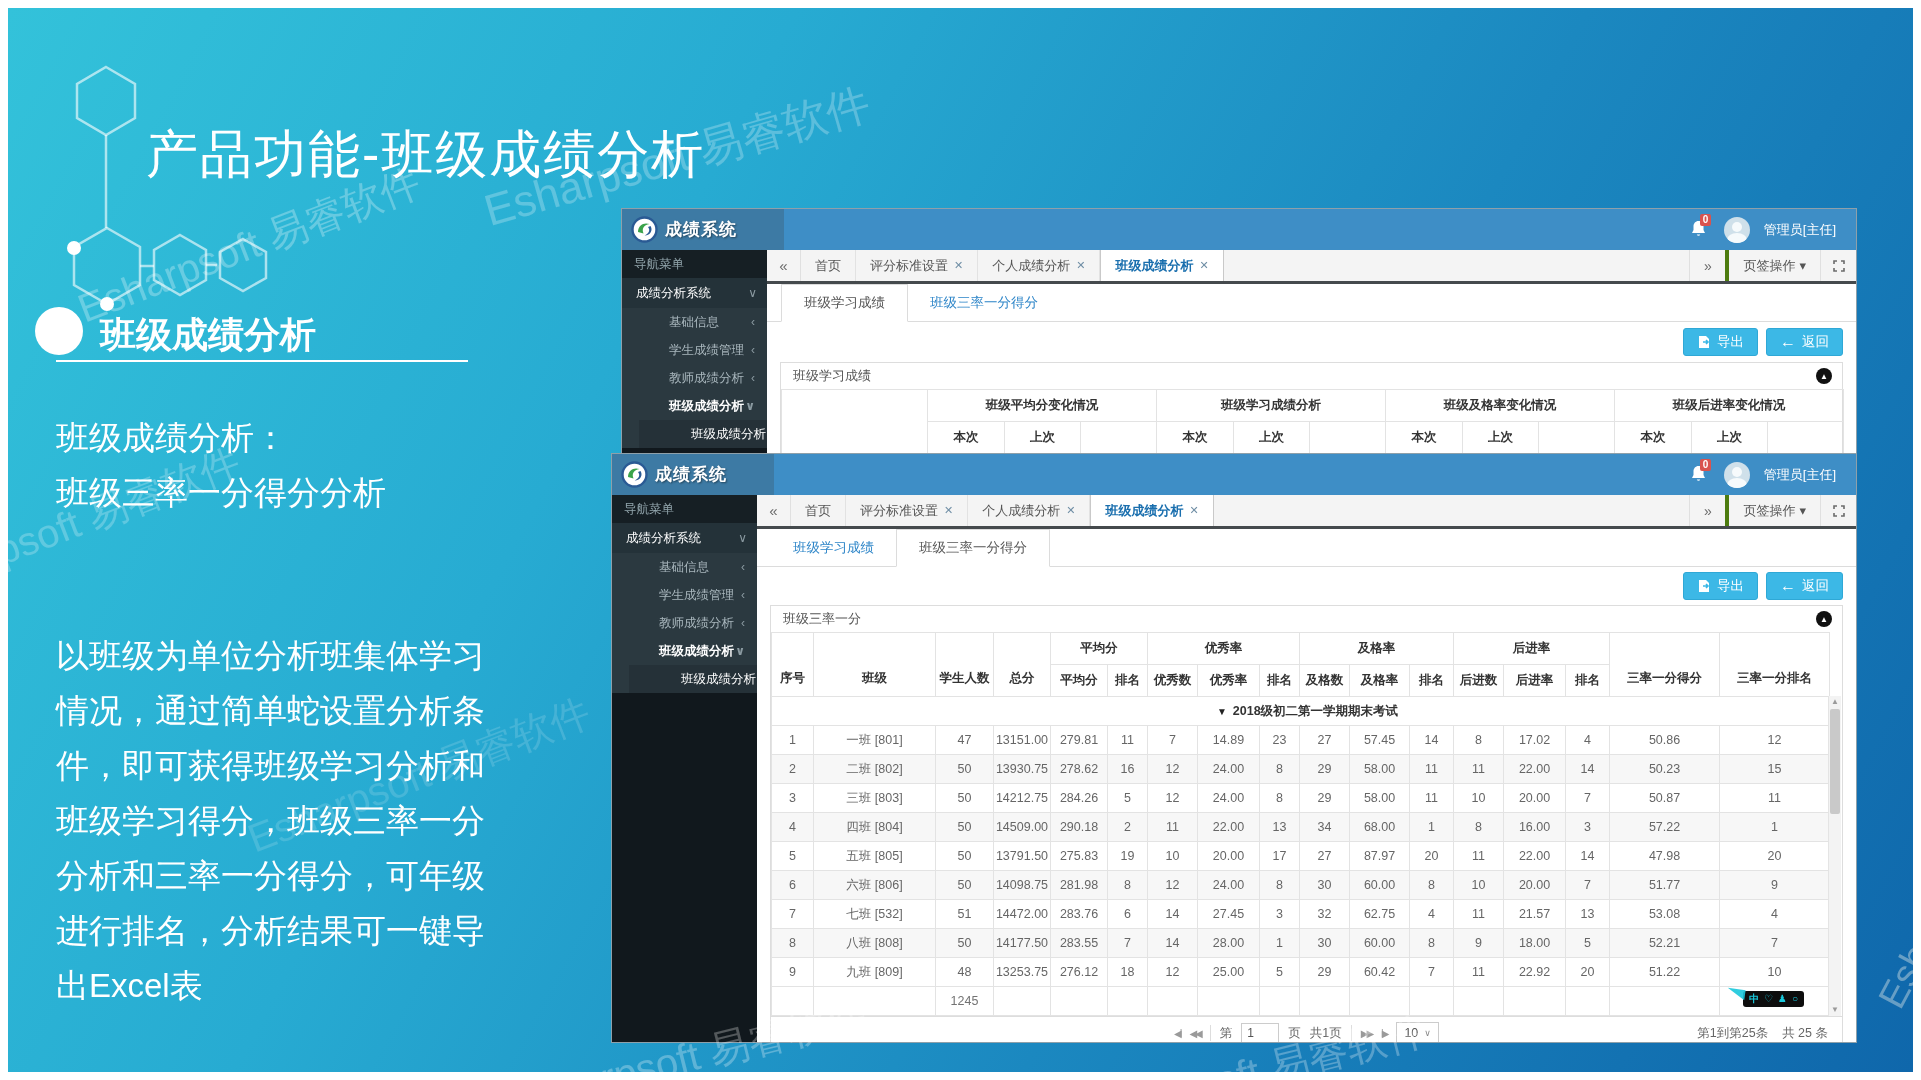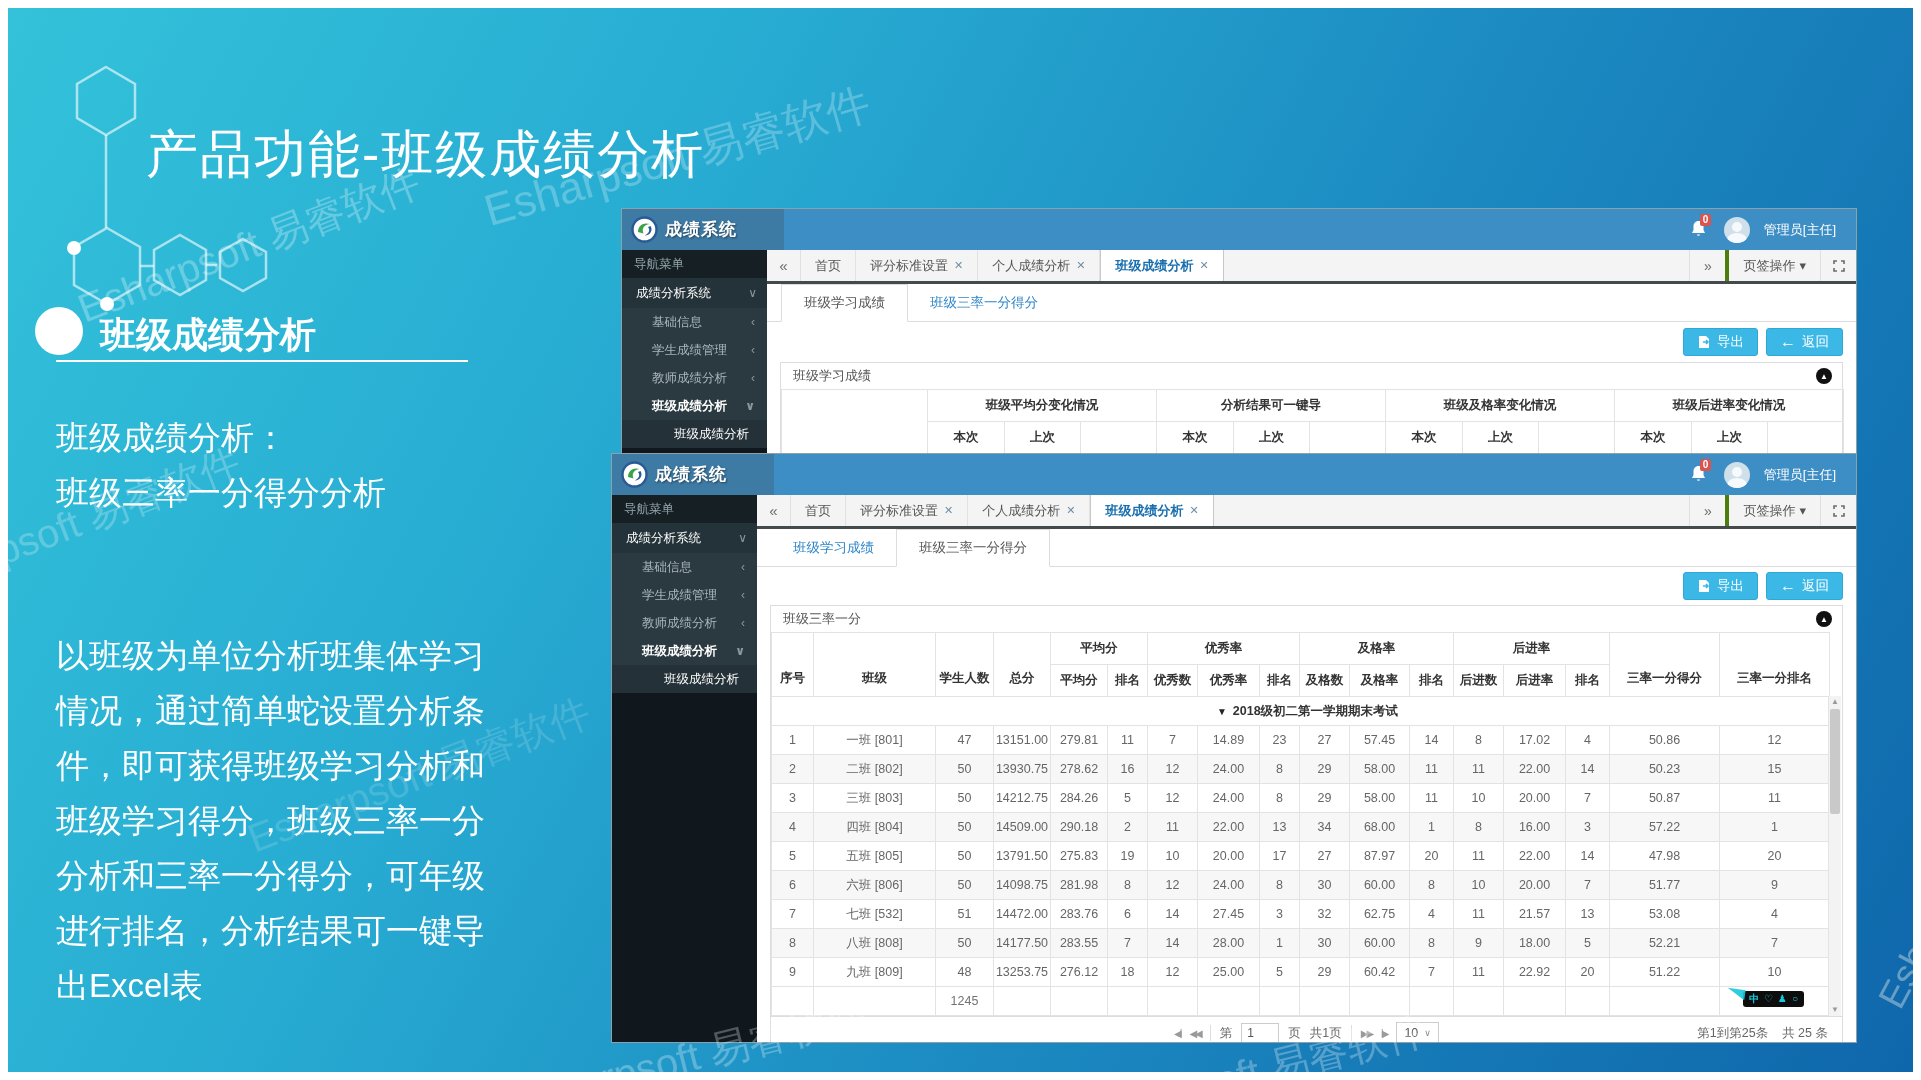--- a/index.html
+++ b/index.html
@@ -45,21 +45,21 @@
   .avatar:after  { content:""; position:absolute; left:3px; top:16px; width:20px; height:14px; border-radius:50% 50% 0 0; background:#f6fafc; }
   .username { color:#fff; font-size:13px; }
 
   .win-body { display:flex; height:calc(100% - 41px); }
 
   
   .sidebar { width:145px; flex:none; background:var(--sidebar_darker); color:#a9b7bd; font-size:12.5px; }
   .nav-title { height:28px; line-height:28px; padding-left:12px; background:#161f24; color:#93a6ad; }
   .menu-root { height:30px; line-height:30px; padding:0 10px 0 14px; background:#243239; color:#fff;
                display:flex; justify-content:space-between; align-items:center; }
-  .submenu { background:var(--submenu_dark); }
+  .submenu { background:var(--submenu_dark);padding-left:17px; }
   .menu-item { height:28px; line-height:28px; padding:0 12px 0 30px; display:flex; justify-content:space-between; align-items:center; }
   .menu-item.open { color:#fff; font-weight:bold; }
   .menu-subitem { height:28px; line-height:28px; padding-left:52px; color:#fff; background:#253138; }
   .chev { font-size:12px; color:#8b9aa1; }
 
   
   .main { flex:1; background:#fff; display:flex; flex-direction:column; min-width:0; }
 
   .tabstrip { height:34px; background:#f4f4f4; border-bottom:3px solid #454a4d; display:flex; align-items:stretch; flex:none; }
   .tab-scroll { width:34px; display:flex; align-items:center; justify-content:center; color:#6b6b6b; font-size:15px; border-right:1px solid #e0e0e0; }
@@ -280,21 +280,21 @@
                 <col style="width:76px">
                 <col style="width:76px">
               <col style="width:77px">
                 <col style="width:76px">
                 <col style="width:76px">
             </colgroup>
             <thead>
               <tr>
                 <th rowspan="2"></th>
                 <th colspan="3">班级平均分变化情况</th>
-                <th colspan="3">分析结果可一键导</th>
+                <th colspan="3">班级学习成绩分析</th>
                 <th colspan="3">班级及格率变化情况</th>
                 <th colspan="3">班级后进率变化情况</th>
               </tr>
               <tr>
                 <th>本次</th>
                 <th>上次</th>
                 <th></th>
                 <th>本次</th>
                 <th>上次</th>
                 <th></th>

